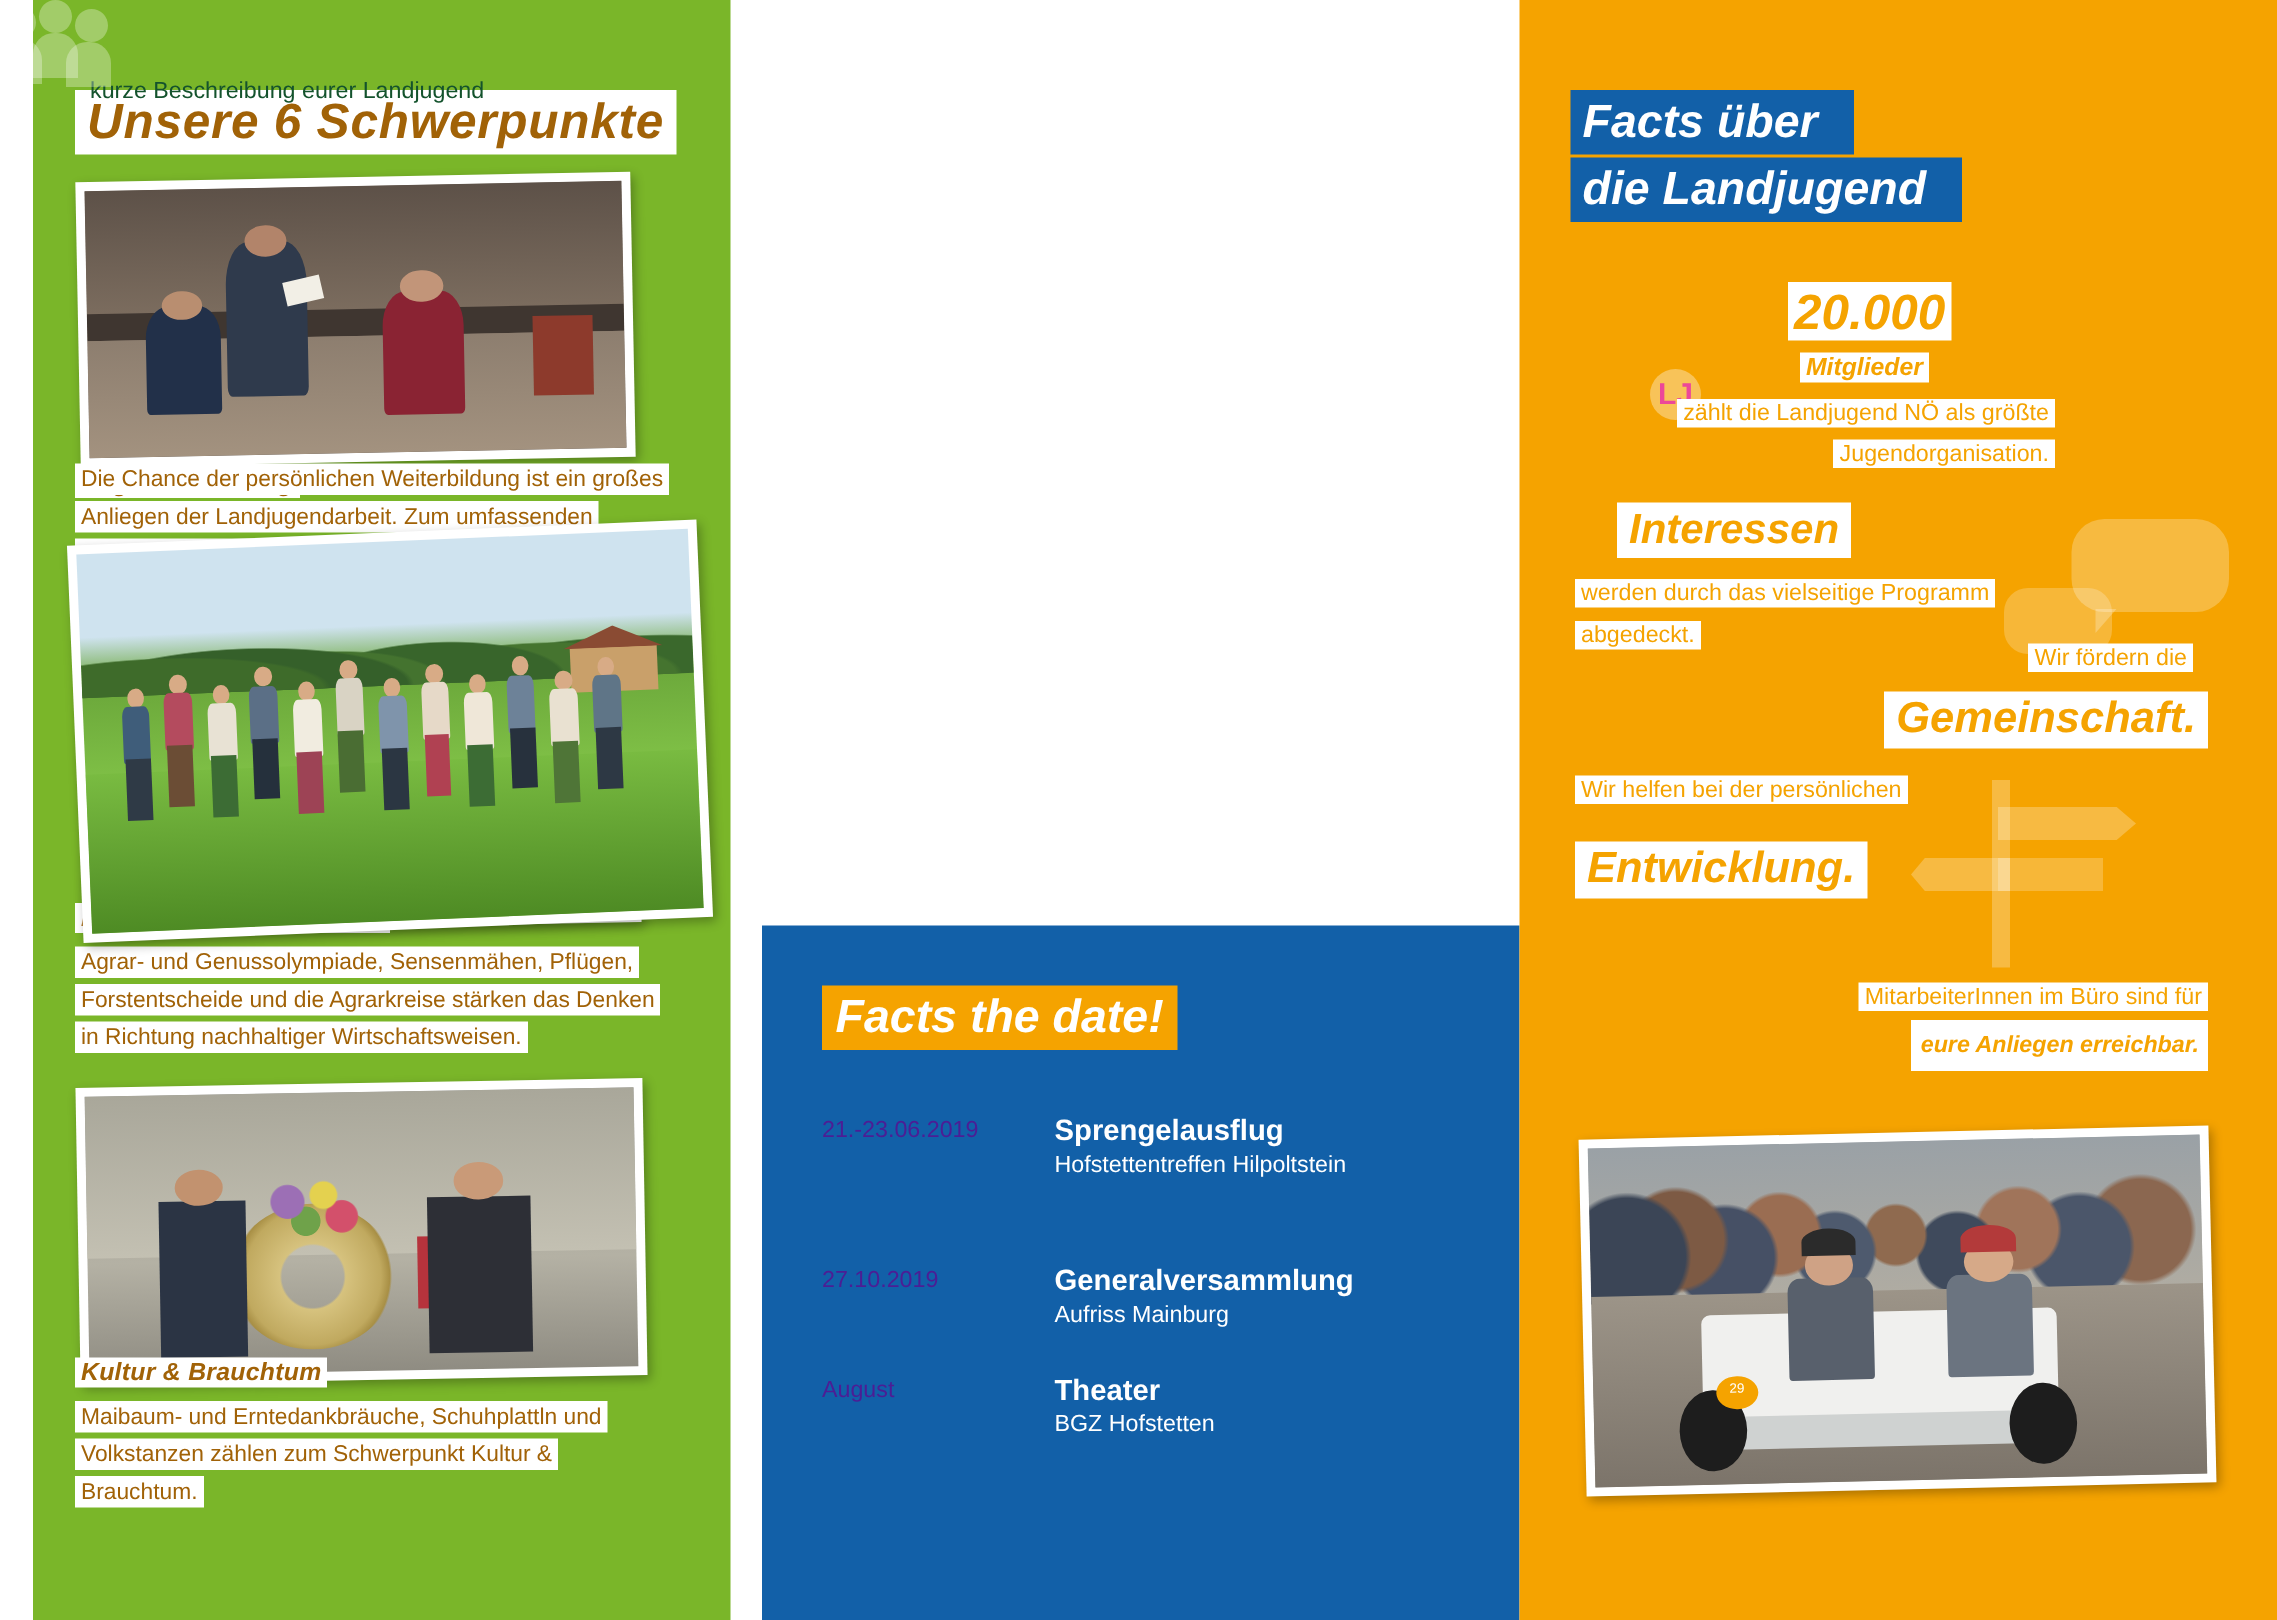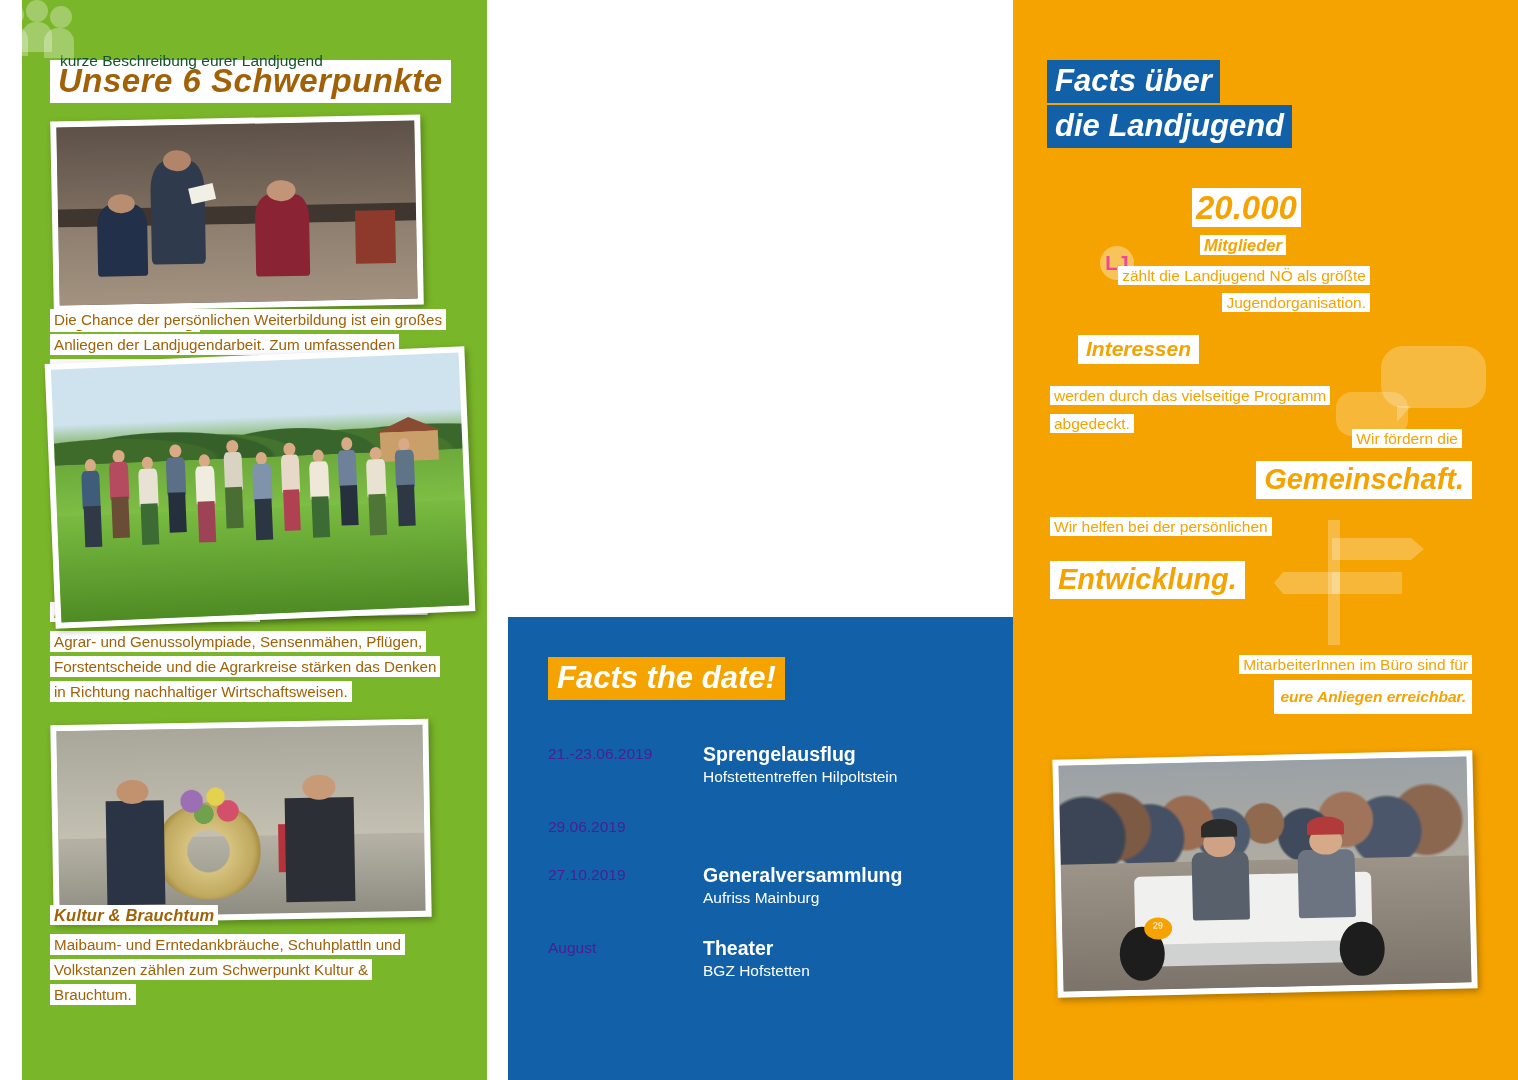--- a/index.html
+++ b/index.html
@@ -190,21 +190,21 @@
   .ev-date { width: 155px; color:#4c1d95; font-size: 15.5px; padding-top: 3px; }
   .ev-info { color:#ffffff; }
   .ev-name { font-size: 19.5px; font-weight: bold; line-height: 24px; }
   .ev-place { font-size: 15.5px; line-height: 22px; }
 
   
   .right-title {
     position: absolute; left: 1047px; top: 58px;
     font-size: 31px; font-weight: bold; font-style: italic; line-height: 45px;
   }
-  .right-title .hl-blue { padding: 3px 8px 5px 8px; }
+  .right-title .hl-blue { padding: 3px 24px 5px 8px; }
   .ghost-people {
     left: 1068px; top: 190px; width: 74px; height: 62px;
   }
   .ghost-people .g-h { position:absolute; width:22px; height:22px; border-radius:50%; background: rgba(255,255,255,0.30); }
   .ghost-people .g-b { position:absolute; width:30px; height:30px; border-radius:14px 14px 0 0; background: rgba(255,255,255,0.30); }
 
   .num-20000 {
     position: absolute; left: 1192px; top: 189px;
     font-size: 33px; font-weight: bold; font-style: italic;
   }
@@ -217,21 +217,21 @@
     text-align: right; font-size: 15.5px; line-height: 27px;
   }
   .lj-logo {
     position: absolute; left: 1100px; top: 246px; width: 34px; height: 34px;
     border-radius: 50%; background: rgba(255,255,255,0.35);
     color:#ec4899; font-weight: bold; font-size: 20px; text-align:center; line-height:34px;
   }
 
   .interessen {
     position: absolute; left: 1050px; top: 337px;
-    font-size: 21px; font-weight: bold; font-style: italic; padding-left: 28px;
+    font-size: 28px; font-weight: bold; font-style: italic; padding-left: 28px;
   }
   .interessen .hl-white-orange { padding: 2px 8px 4px 8px; }
   .interessen-txt {
     position: absolute; left: 1050px; top: 382px; width: 300px;
     font-size: 15.5px; line-height: 28px;
   }
   .ghost-bubbles { position:absolute; right: 26px; top: 340px; width: 190px; height: 110px; }
   .ghost-bubbles .b1 { position:absolute; right:6px; top:6px; width:105px; height:62px; border-radius:22px; background:rgba(255,255,255,0.25); }
   .ghost-bubbles .b1:after { content:""; position:absolute; left:16px; bottom:-14px; border-width:16px 14px 0 0; border-style:solid; border-color:rgba(255,255,255,0.25) transparent transparent transparent; }
   .ghost-bubbles .b2 { position:absolute; right:84px; top:52px; width:72px; height:44px; border-radius:16px; background:rgba(255,255,255,0.22); }
@@ -462,21 +462,20 @@
 
   <div class="events">
     <div class="ev-row">
       <div class="ev-date">21.-23.06.2019</div>
       <div class="ev-info">
         <div class="ev-name">Sprengelausflug</div>
         <div class="ev-place">Hofstettentreffen Hilpoltstein</div>
       </div>
     </div>
     <div class="ev-row">
-      <div class="ev-date">29.06.2019</div>
     </div>
     <div class="ev-row">
       <div class="ev-date">27.10.2019</div>
       <div class="ev-info">
         <div class="ev-name">Generalversammlung</div>
         <div class="ev-place">Aufriss Mainburg</div>
       </div>
     </div>
     <div class="ev-row">
       <div class="ev-date">August</div>

